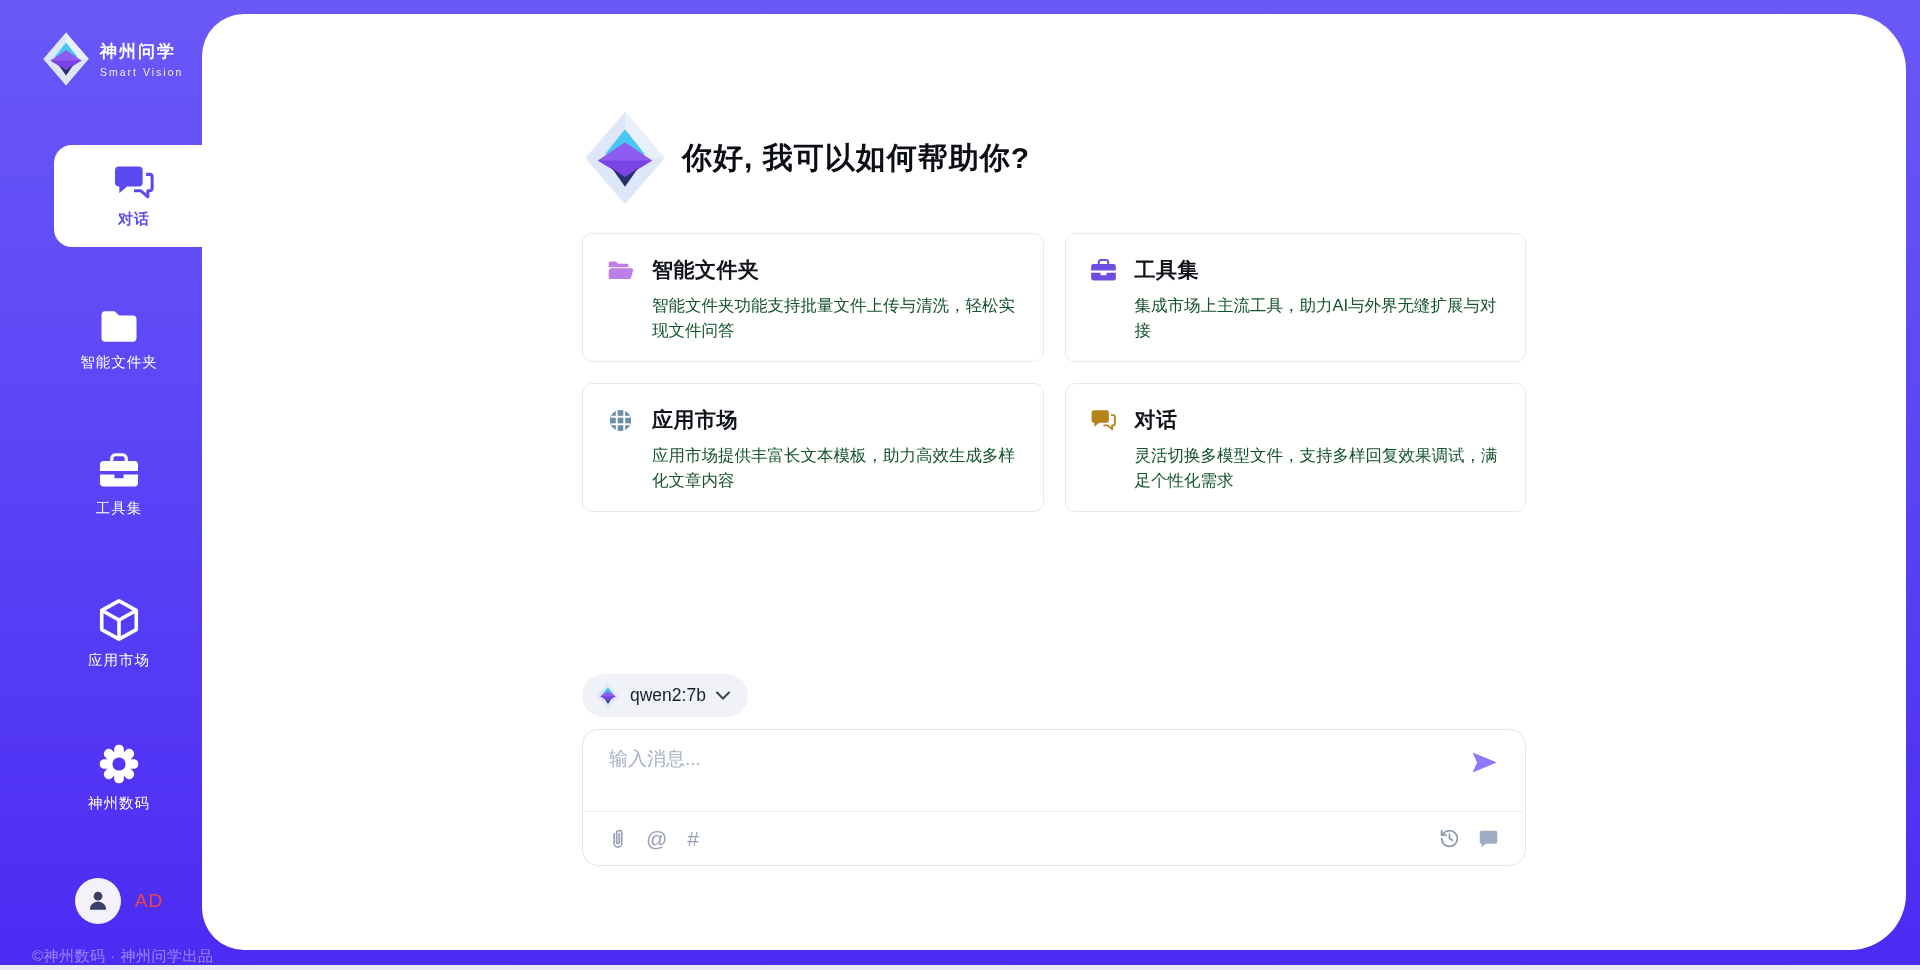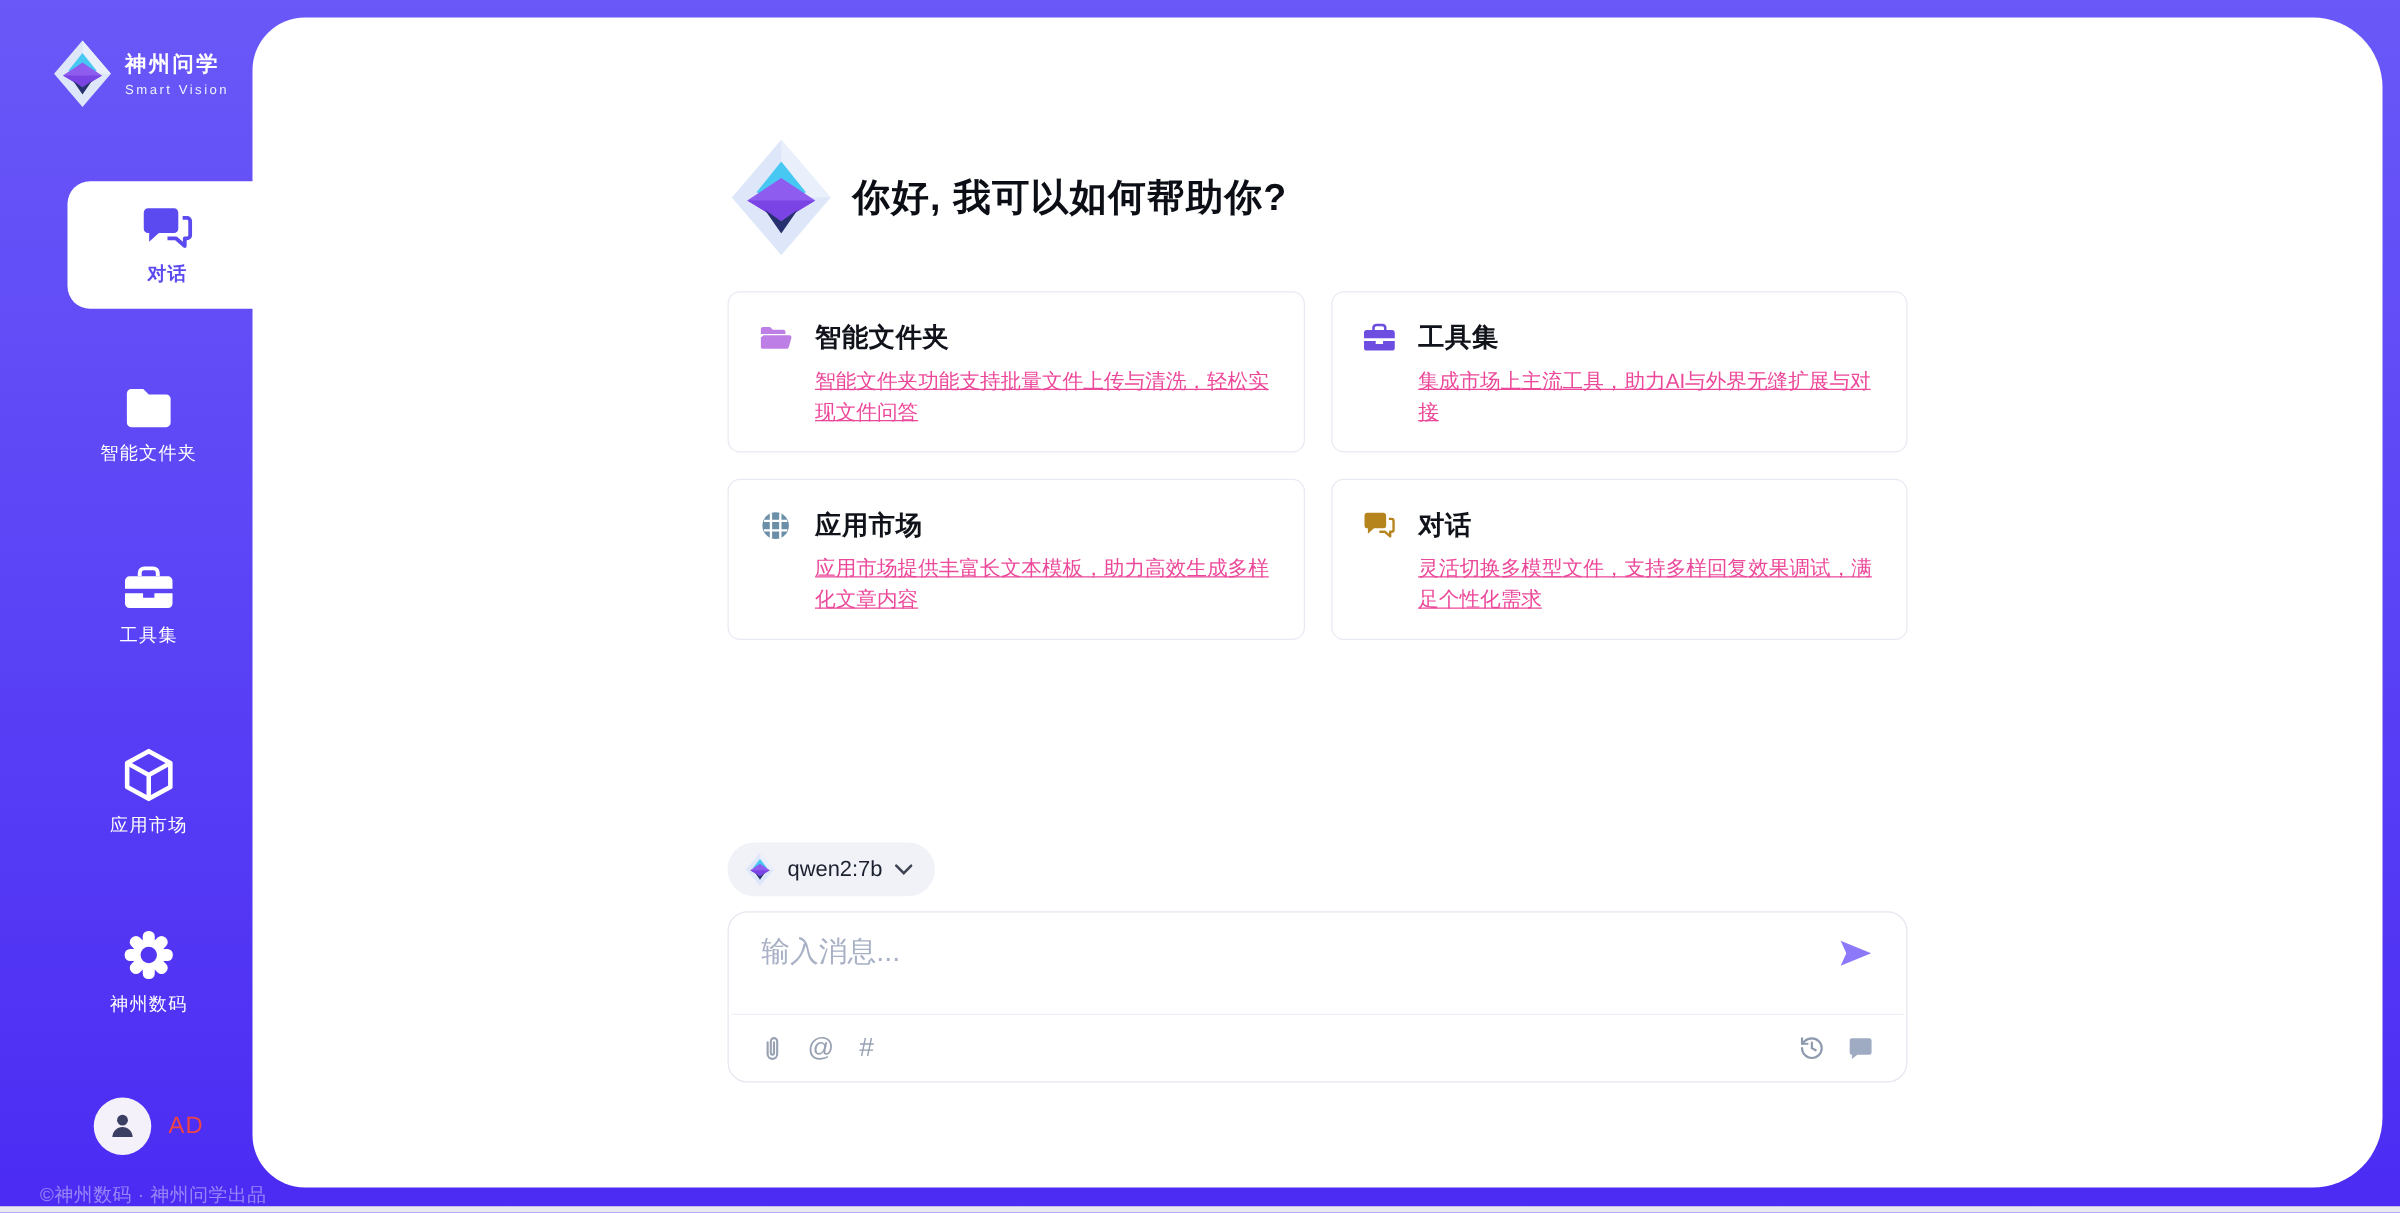--- a/index.html
+++ b/index.html
@@ -75,38 +75,38 @@
   .greeting-text { font-size:30px; font-weight:800; color:#0b0e14; letter-spacing:1px; }
 
   .cards { margin-top:28px; display:grid; grid-template-columns:1fr 1fr; gap:21px; }
   .card {
     height:129px; background:#fff; border:1px solid #e7eaf2; border-radius:10px;
     padding:22px 24px; cursor:pointer;
   }
   .card-head { display:flex; align-items:center; gap:18px; }
   .card-head svg { width:27px; height:25px; flex:none; }
   .card-title { font-size:21px; font-weight:bold; color:#10131a; letter-spacing:0.5px; }
-  .card-desc  { margin-top:9px; margin-left:45px; font-size:16.5px; color:#ec4899; line-height:1.5;text-decoration:underline; }
+  .card-desc  { margin-top:9px; margin-left:45px; font-size:16.5px; color:#14532d; line-height:1.5; }
 
   .model-row { margin-top:162px; }
   .model-pill {
     display:inline-flex; align-items:center; gap:10px; height:43px;
     padding:0 18px 0 14px; background:#f1f2f8; border-radius:22px; cursor:pointer;
   }
   .model-pill svg.diamond { width:24px; height:27px; }
   .model-name { font-size:17.5px; color:#1a1f2e; }
 
   .composer {
     margin-top:12px; height:137px;
     border:1.5px solid #e4e7f0; border-radius:16px; background:#fff; position:relative;
   }
   .composer-top { height:81px; padding:16px 70px 0 26px; }
   .composer textarea {
     width:100%; height:58px; border:none; outline:none; resize:none;
-    font-family:inherit; font-size:23px; color:#333; background:transparent;
+    font-family:inherit; font-size:19px; color:#333; background:transparent;
   }
   .composer textarea::placeholder { color:#a7b0c4; }
   .send-btn { position:absolute; top:20px; right:26px; cursor:pointer; background:none; border:none; }
   .composer-bar {
     height:54px; margin:0 2px; padding:0 24px; border-top:1px solid #eef0f5;
     display:flex; align-items:center; justify-content:space-between;
   }
   .bar-left  { display:flex; align-items:center; gap:20px; }
   .bar-right { display:flex; align-items:center; gap:18px; }
   .glyph-icon { font-size:21px; color:#98a2b3; cursor:pointer; line-height:1; }

